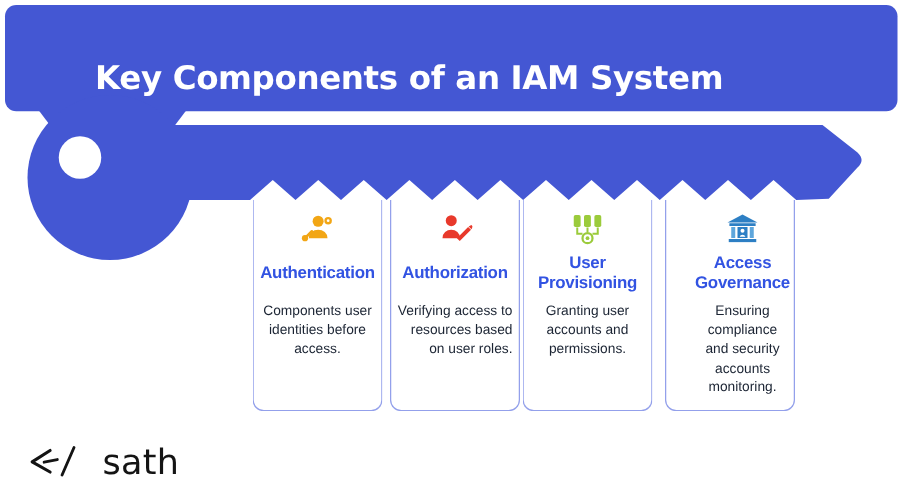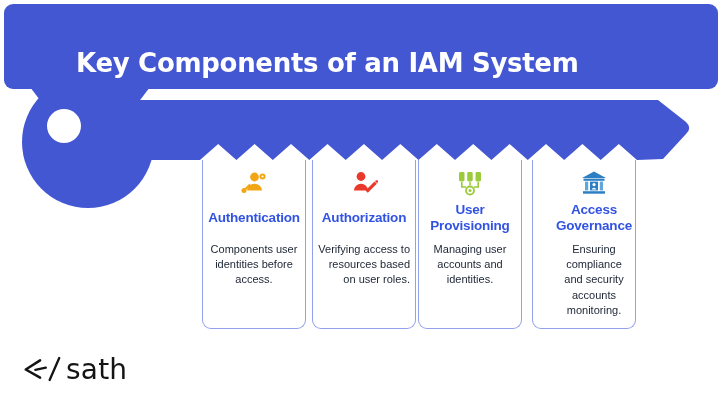--- a/index.html
+++ b/index.html
@@ -41,21 +41,21 @@
     letter-spacing:-0.2px;padding:0 2px;
   }
   .card p{
     margin:2px 0 0 0;padding:0 5px;
     font-size:11px;line-height:1.38;color:#1B2433;font-weight:400;
   }
 
   
   .logo{
     position:absolute;left:20px;top:349px;height:40px;
-    display:flex;align-items:center;gap:2px;
+    display:flex;align-items:center;gap:18px;
   }
   .logo .logo-text{
     font-family:"DejaVu Sans","Liberation Sans",sans-serif;
     font-size:28px;color:#141414;letter-spacing:0.2px;
   }
 </style>
 </head>
 <body>
 
 <svg class="key-svg" viewBox="0 0 720 401" aria-hidden="true">
@@ -112,21 +112,21 @@
       <rect x="11.2" y="3" width="5.5" height="9.5" rx="1.4" fill="#9BCB3B"></rect>
       <rect x="19.5" y="3" width="5.5" height="9.5" rx="1.4" fill="#9BCB3B"></rect>
       <path d="M 5.8,13 V 18 H 10" fill="none" stroke="#9BCB3B" stroke-width="1.6"></path>
       <path d="M 22.2,13 V 18 H 18" fill="none" stroke="#9BCB3B" stroke-width="1.6"></path>
       <path d="M 14,13 V 16.5" fill="none" stroke="#9BCB3B" stroke-width="1.6"></path>
       <circle cx="14" cy="21.5" r="4" fill="none" stroke="#9BCB3B" stroke-width="1.8"></circle>
       <circle cx="14" cy="21.5" r="1.5" fill="#9BCB3B"></circle>
     </svg>
   </span>
   <h2>User Provisioning</h2>
-  <p>Managing user accounts and identities.</p>
+  <p>Granting user accounts and permissions.</p>
 </div>
 
 <div class="card card-4">
   <span class="icon">
     <svg width="28" height="26" viewBox="0 0 28 26">
       <polygon points="14,1.5 26,8 2,8" fill="#2D7FC4"></polygon>
       <rect x="3.5" y="8.6" width="21" height="2.2" fill="#2D7FC4"></rect>
       <rect x="5" y="11.6" width="3.2" height="8.8" fill="#5EA6DC"></rect>
       <rect x="19.8" y="11.6" width="3.2" height="8.8" fill="#5EA6DC"></rect>
       <rect x="10" y="11.6" width="8" height="8.8" fill="#2D7FC4"></rect>

